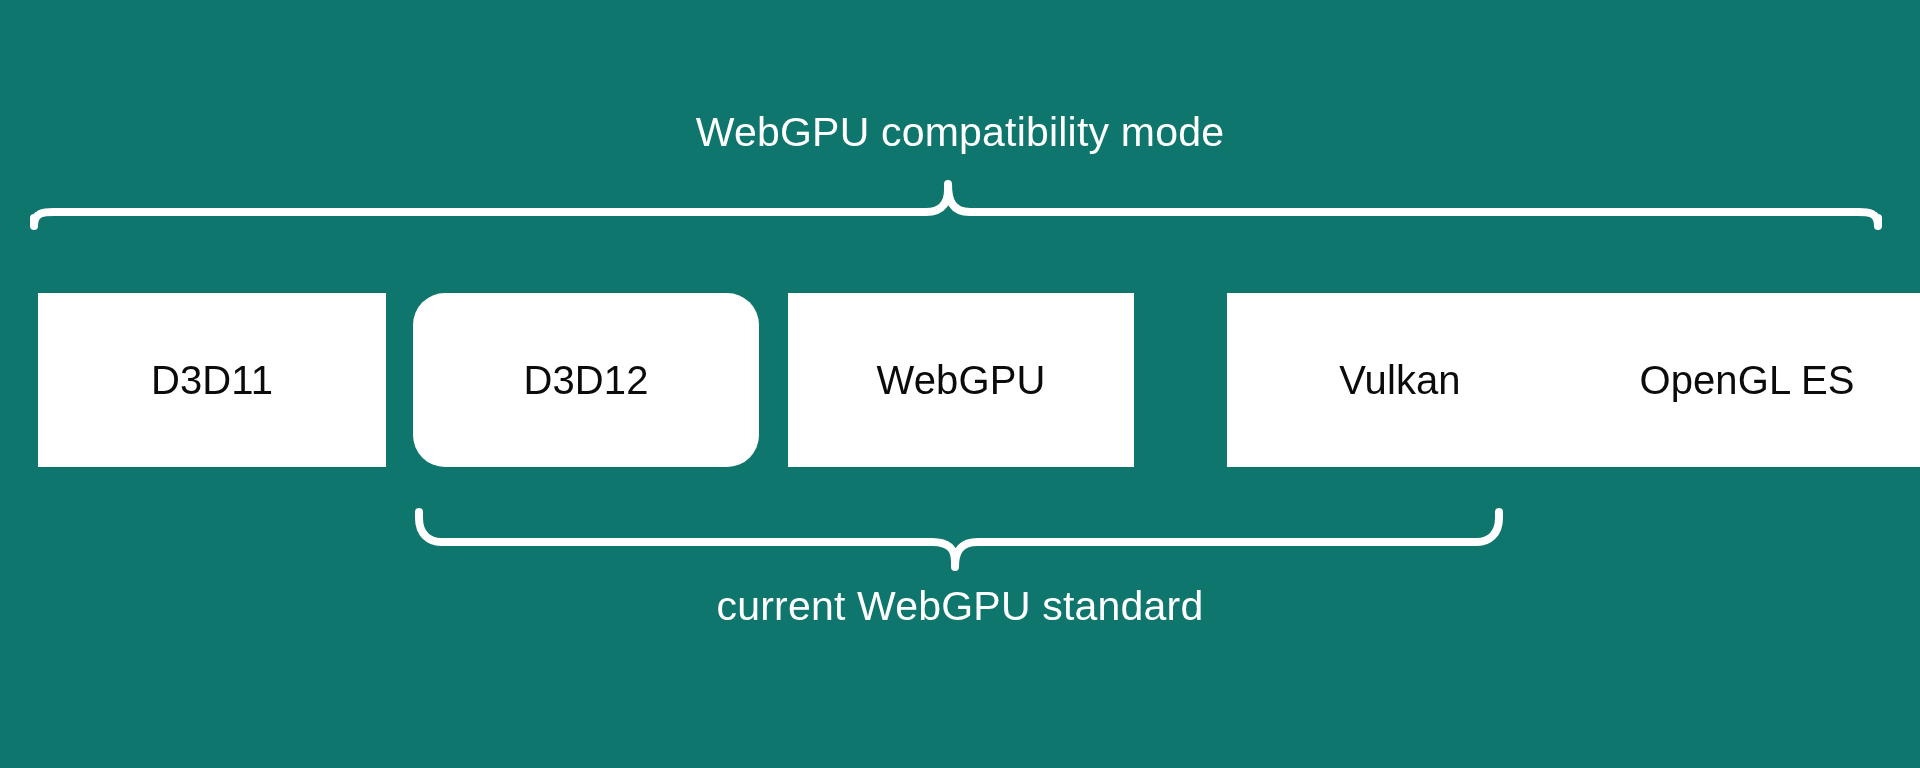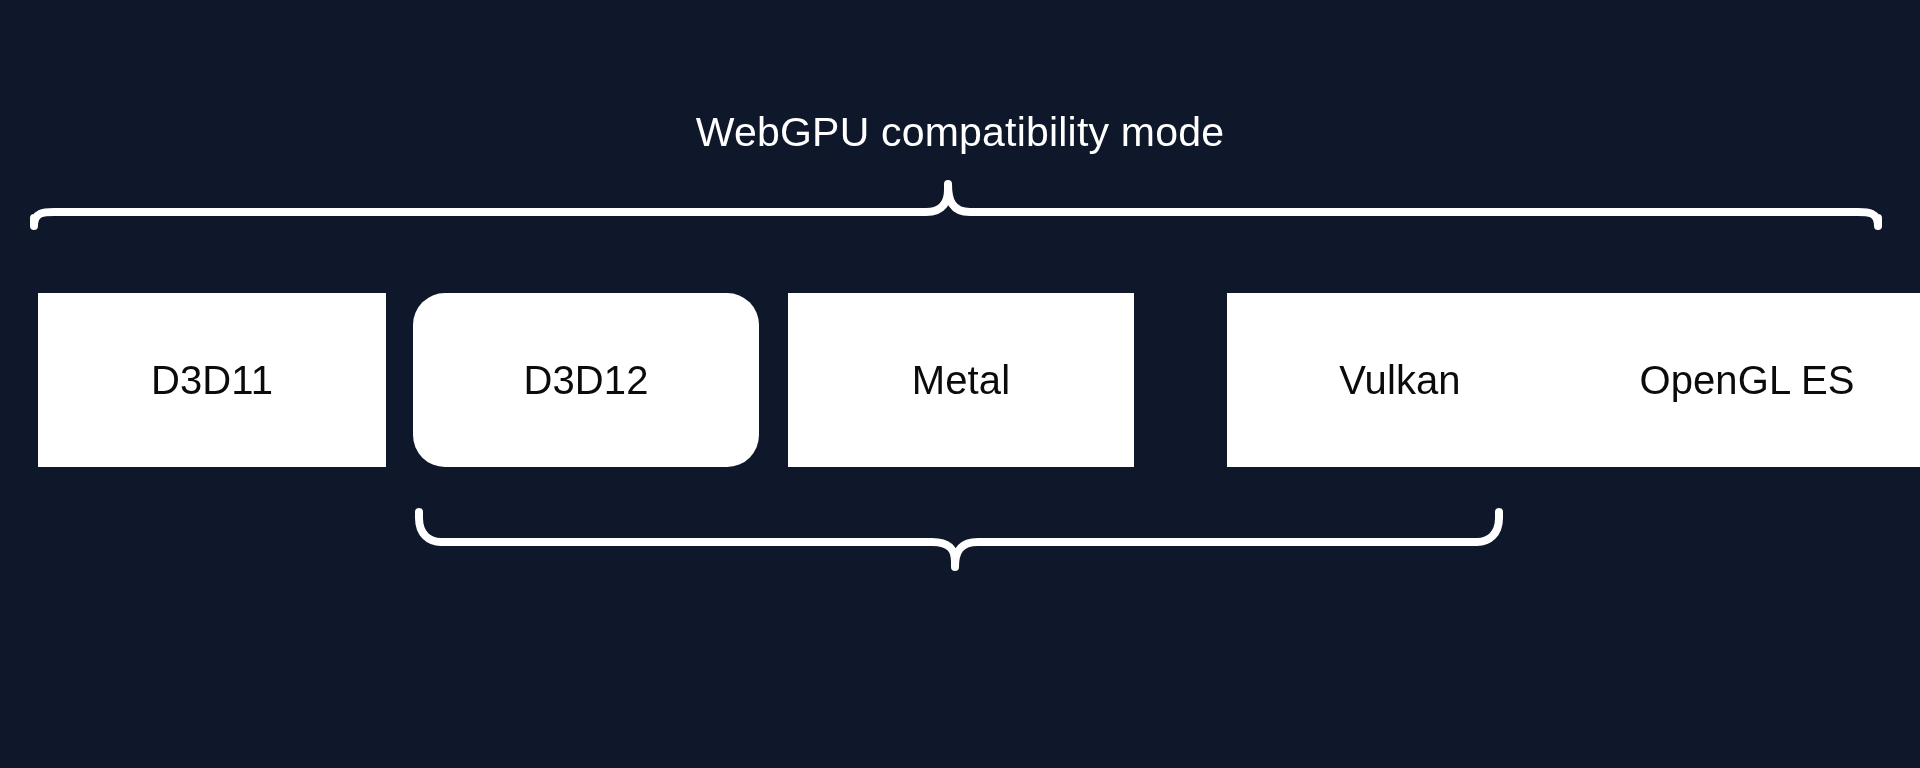--- a/index.html
+++ b/index.html
@@ -10,21 +10,21 @@
   body {
     width: 1920px;
     height: 768px;
     overflow: hidden;
     font-family: "Liberation Sans", sans-serif;
   }
   #diagram-root {
     position: relative;
     width: 1920px;
     height: 768px;
-    background: #0f172a;
+    background: #0f766e;
   }
 
   
   #top-group-label {
     position: absolute;
     left: 0;
     top: 108px;
     width: 1920px;
     text-align: center;
     color: #FFFFFF;
@@ -118,21 +118,21 @@
   </svg>
 
   <div id="api-boxes-row">
     <div class="api-box" id="api-box-0">
       <span class="api-box-label">D3D11</span>
     </div>
     <div class="api-box" id="api-box-1">
       <span class="api-box-label">D3D12</span>
     </div>
     <div class="api-box" id="api-box-2">
-      <span class="api-box-label">Metal</span>
+      <span class="api-box-label">WebGPU</span>
     </div>
     <div class="api-box" id="api-box-3">
       <span class="api-box-label">Vulkan</span>
     </div>
     <div class="api-box" id="api-box-4">
       <span class="api-box-label">OpenGL ES</span>
     </div>
   </div>
 
   <svg id="bottom-brace" class="brace-svg" width="1090" height="60" viewBox="0 0 1090 60" aria-hidden="true">
@@ -141,14 +141,15 @@
              C 5 22, 15 30, 27 30
              L 518 30
              C 538 30, 541 40, 541 50
              L 541 55
              C 541 40, 546 30, 564 30
              L 1063 30
              C 1075 30, 1085 22, 1085 6
              L 1085 0" fill="none" stroke="#FFFFFF" stroke-width="8" stroke-linecap="round" stroke-linejoin="round"></path>
   </svg>
 
+  <div id="bottom-group-label">current WebGPU standard</div>
 
 </div>
 
 </body></html>

